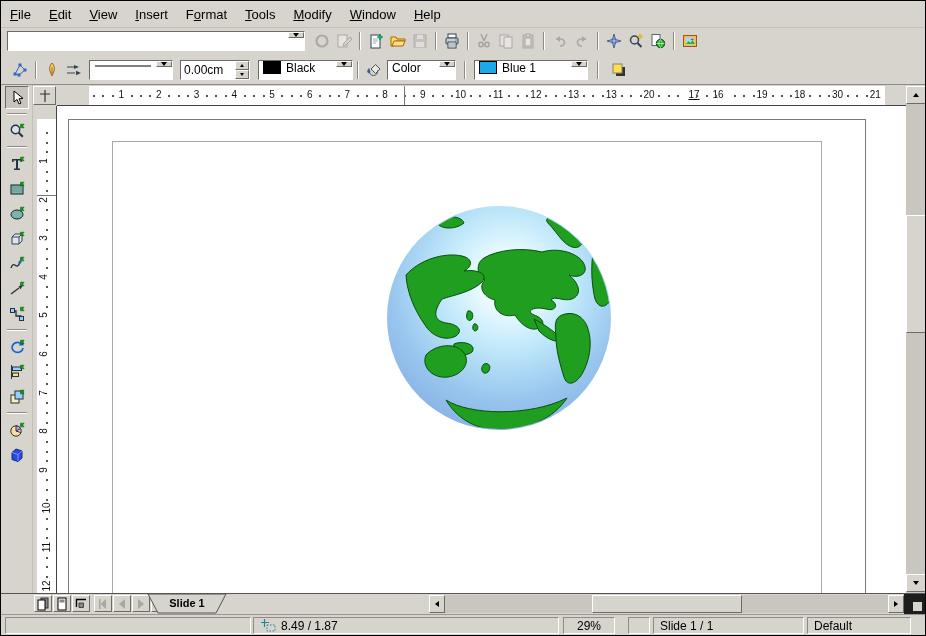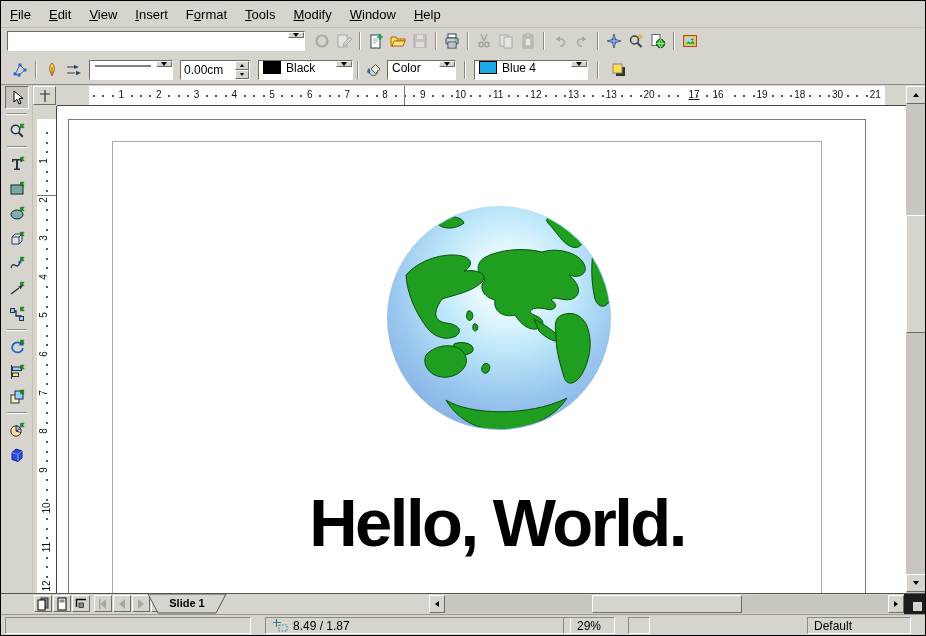--- a/index.html
+++ b/index.html
@@ -291,21 +291,21 @@
           <span>Color</span>
         </div>
       <button class="combo-btn">
           <span class="arr-down"></span>
         </button>
     </div>
     <span class="tbsep" style="margin:0 8px;"></span>
     <div class="combo" style="width:114px;">
       <div class="combo-val">
           <span class="swatch" id="fill-swatch" style="background: rgb(28, 169, 232);"></span>
-        <span>Blue 4</span>
+        <span>Blue 1</span>
         </div>
       <button class="combo-btn">
           <span class="arr-down"></span>
         </button>
     </div>
     <span class="tbsep" style="margin:0 9px;"></span>
     <span class="tbtn">
         <svg viewBox="0 0 16 16" width="16" height="16">
           <rect x="5" y="5" width="9" height="9" fill="#333"></rect>
           <rect x="2" y="2" width="9" height="9" fill="#ffdd55" stroke="#886"></rect>
@@ -588,21 +588,20 @@
         <path d="M178,112 C191,107 201,115 204,126 C209,141 205,159 198,171 C192,181 183,184 180,174 C176,161 172,147 172,134 C171,123 170,115 178,112 Z"></path>
         <path d="M22,72 C35,57 60,49 78,53 C90,56 88,64 80,68 C93,66 105,71 98,79 C88,89 70,92 58,96 C47,112 52,118 62,120 C73,121 80,127 72,133 C60,139 47,132 41,122 C31,108 23,90 22,72 Z"></path>
         <path d="M84,108 C88,107 90,112 88,116 C85,120 80,115 84,108 Z"></path>
         <path d="M90,121 C93,120 95,124 93,127 C90,130 87,125 90,121 Z"></path>
         <path d="M70,141 C80,137 93,142 88,149 C80,155 67,151 70,141 Z"></path>
         <path d="M42,152 C52,141 72,139 80,150 C87,160 78,172 64,174 C49,176 37,164 42,152 Z"></path>
         <path d="M100,161 C105,159 108,164 104,169 C99,173 95,166 100,161 Z"></path>
         <path d="M62,197 C85,212 145,214 183,195 C170,215 145,227 114,227 C89,226 72,214 62,197 Z"></path>
       </g>
     </svg>
-    <div id="hello">Hello, World.</div>
   </div>
 
   <div id="vscroll">
     <div class="sbtn" style="left:0;top:0;width:20px;height:18px;">
         <span class="arr-up"></span>
       </div>
     <div id="vthumb"></div>
     <div class="sbtn" style="left:0;top:488px;width:20px;height:18px;">
         <span class="arr-down"></span>
       </div>
@@ -666,30 +665,33 @@
     </div>
     <div id="tab-corner">
         <div></div>
       </div>
   </div>
 
   <div id="statusbar">
       <div class="sfield" style="left: 4px; width: 246px;">
         <span></span>
       </div>
-      <div class="sfield" style="left: 264px; width: 306px;">
+      <div class="sfield" style="left: 252px; width: 306px;">
         <svg viewBox="0 0 16 16" width="16" height="16">
           <path d="M4.5 1v8M1 4.5h8" stroke="#2a7f9f" stroke-width="1.2"></path>
           <rect x="7" y="7" width="8" height="6" fill="none" stroke="#2a7f9f" stroke-dasharray="1.5 1.5"></rect>
         </svg>
         <span>8.49 / 1.87</span>
       </div>
       <div class="sfield" style="left: 562px; width: 52px; justify-content: center;">
         <span>29%</span>
       </div>
       <div class="sfield" style="left: 627px; width: 22px;">
         <span></span>
       </div>
+      <div class="sfield" style="left: 652px; width: 151px;">
+        <span>Slide 1 / 1</span>
+      </div>
       <div class="sfield" style="left: 806px; width: 104px;">
         <span>Default</span>
       </div>
     </div>
 </div>
 
 </body></html>

